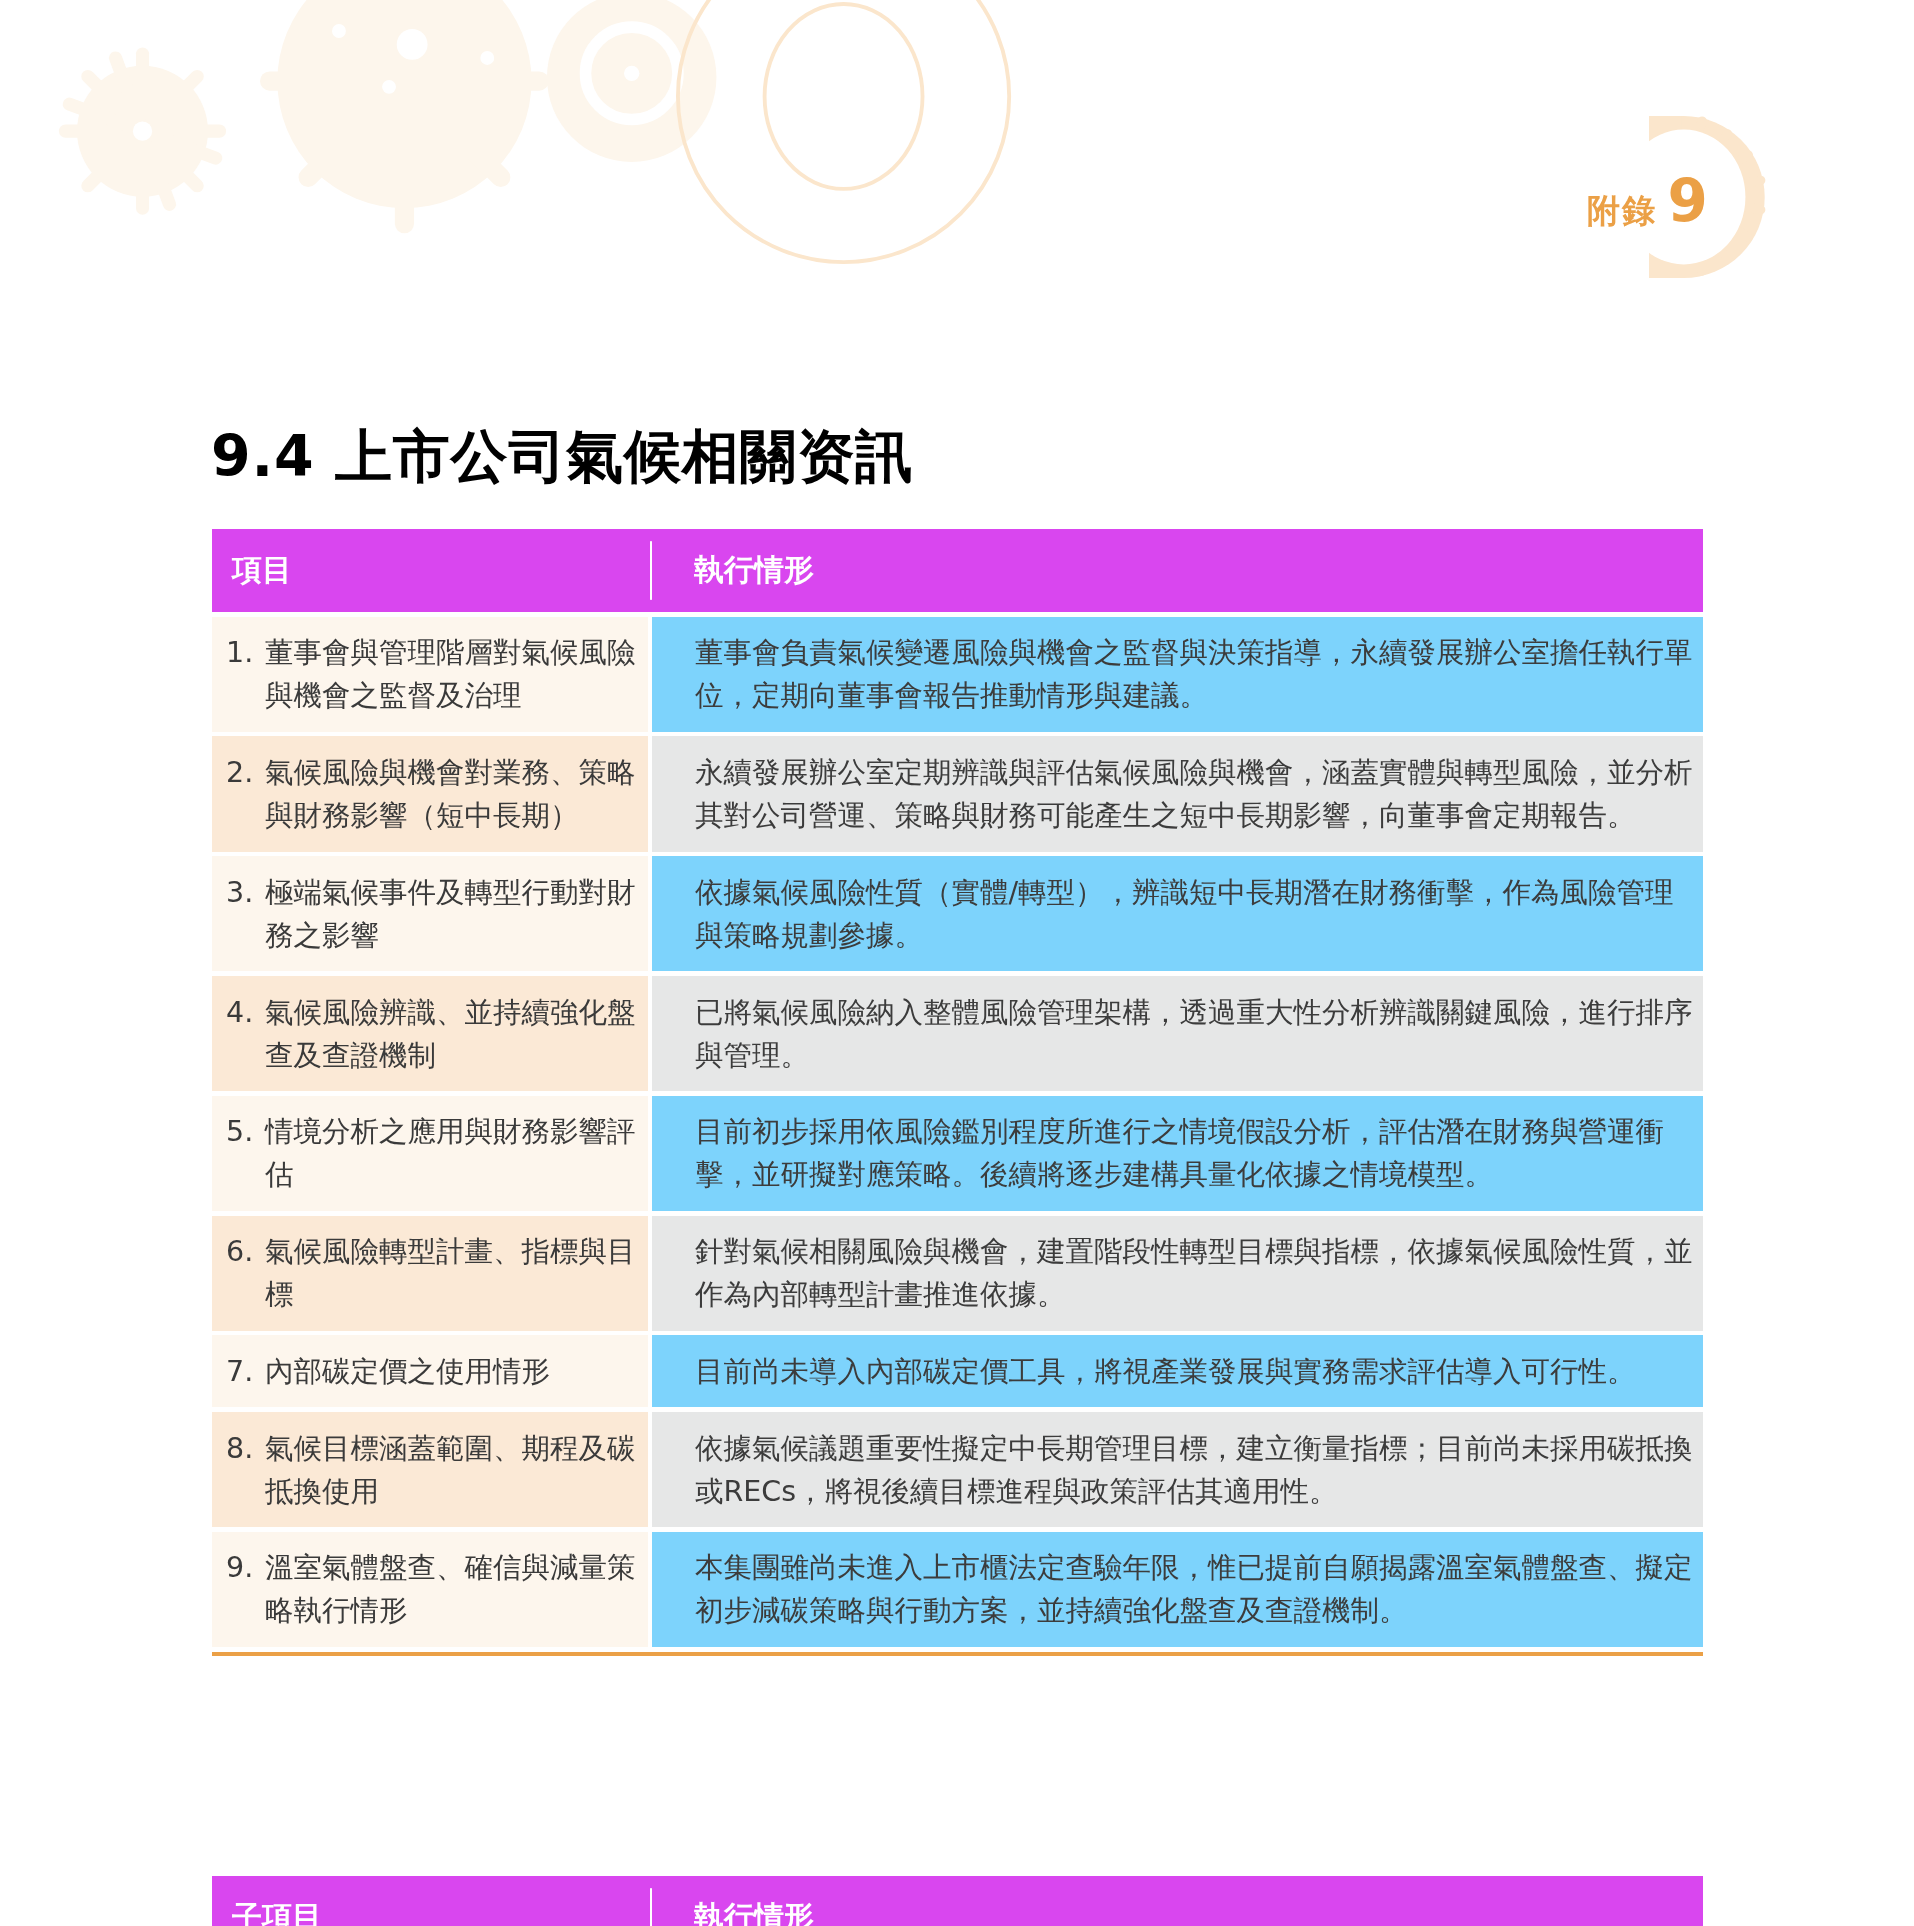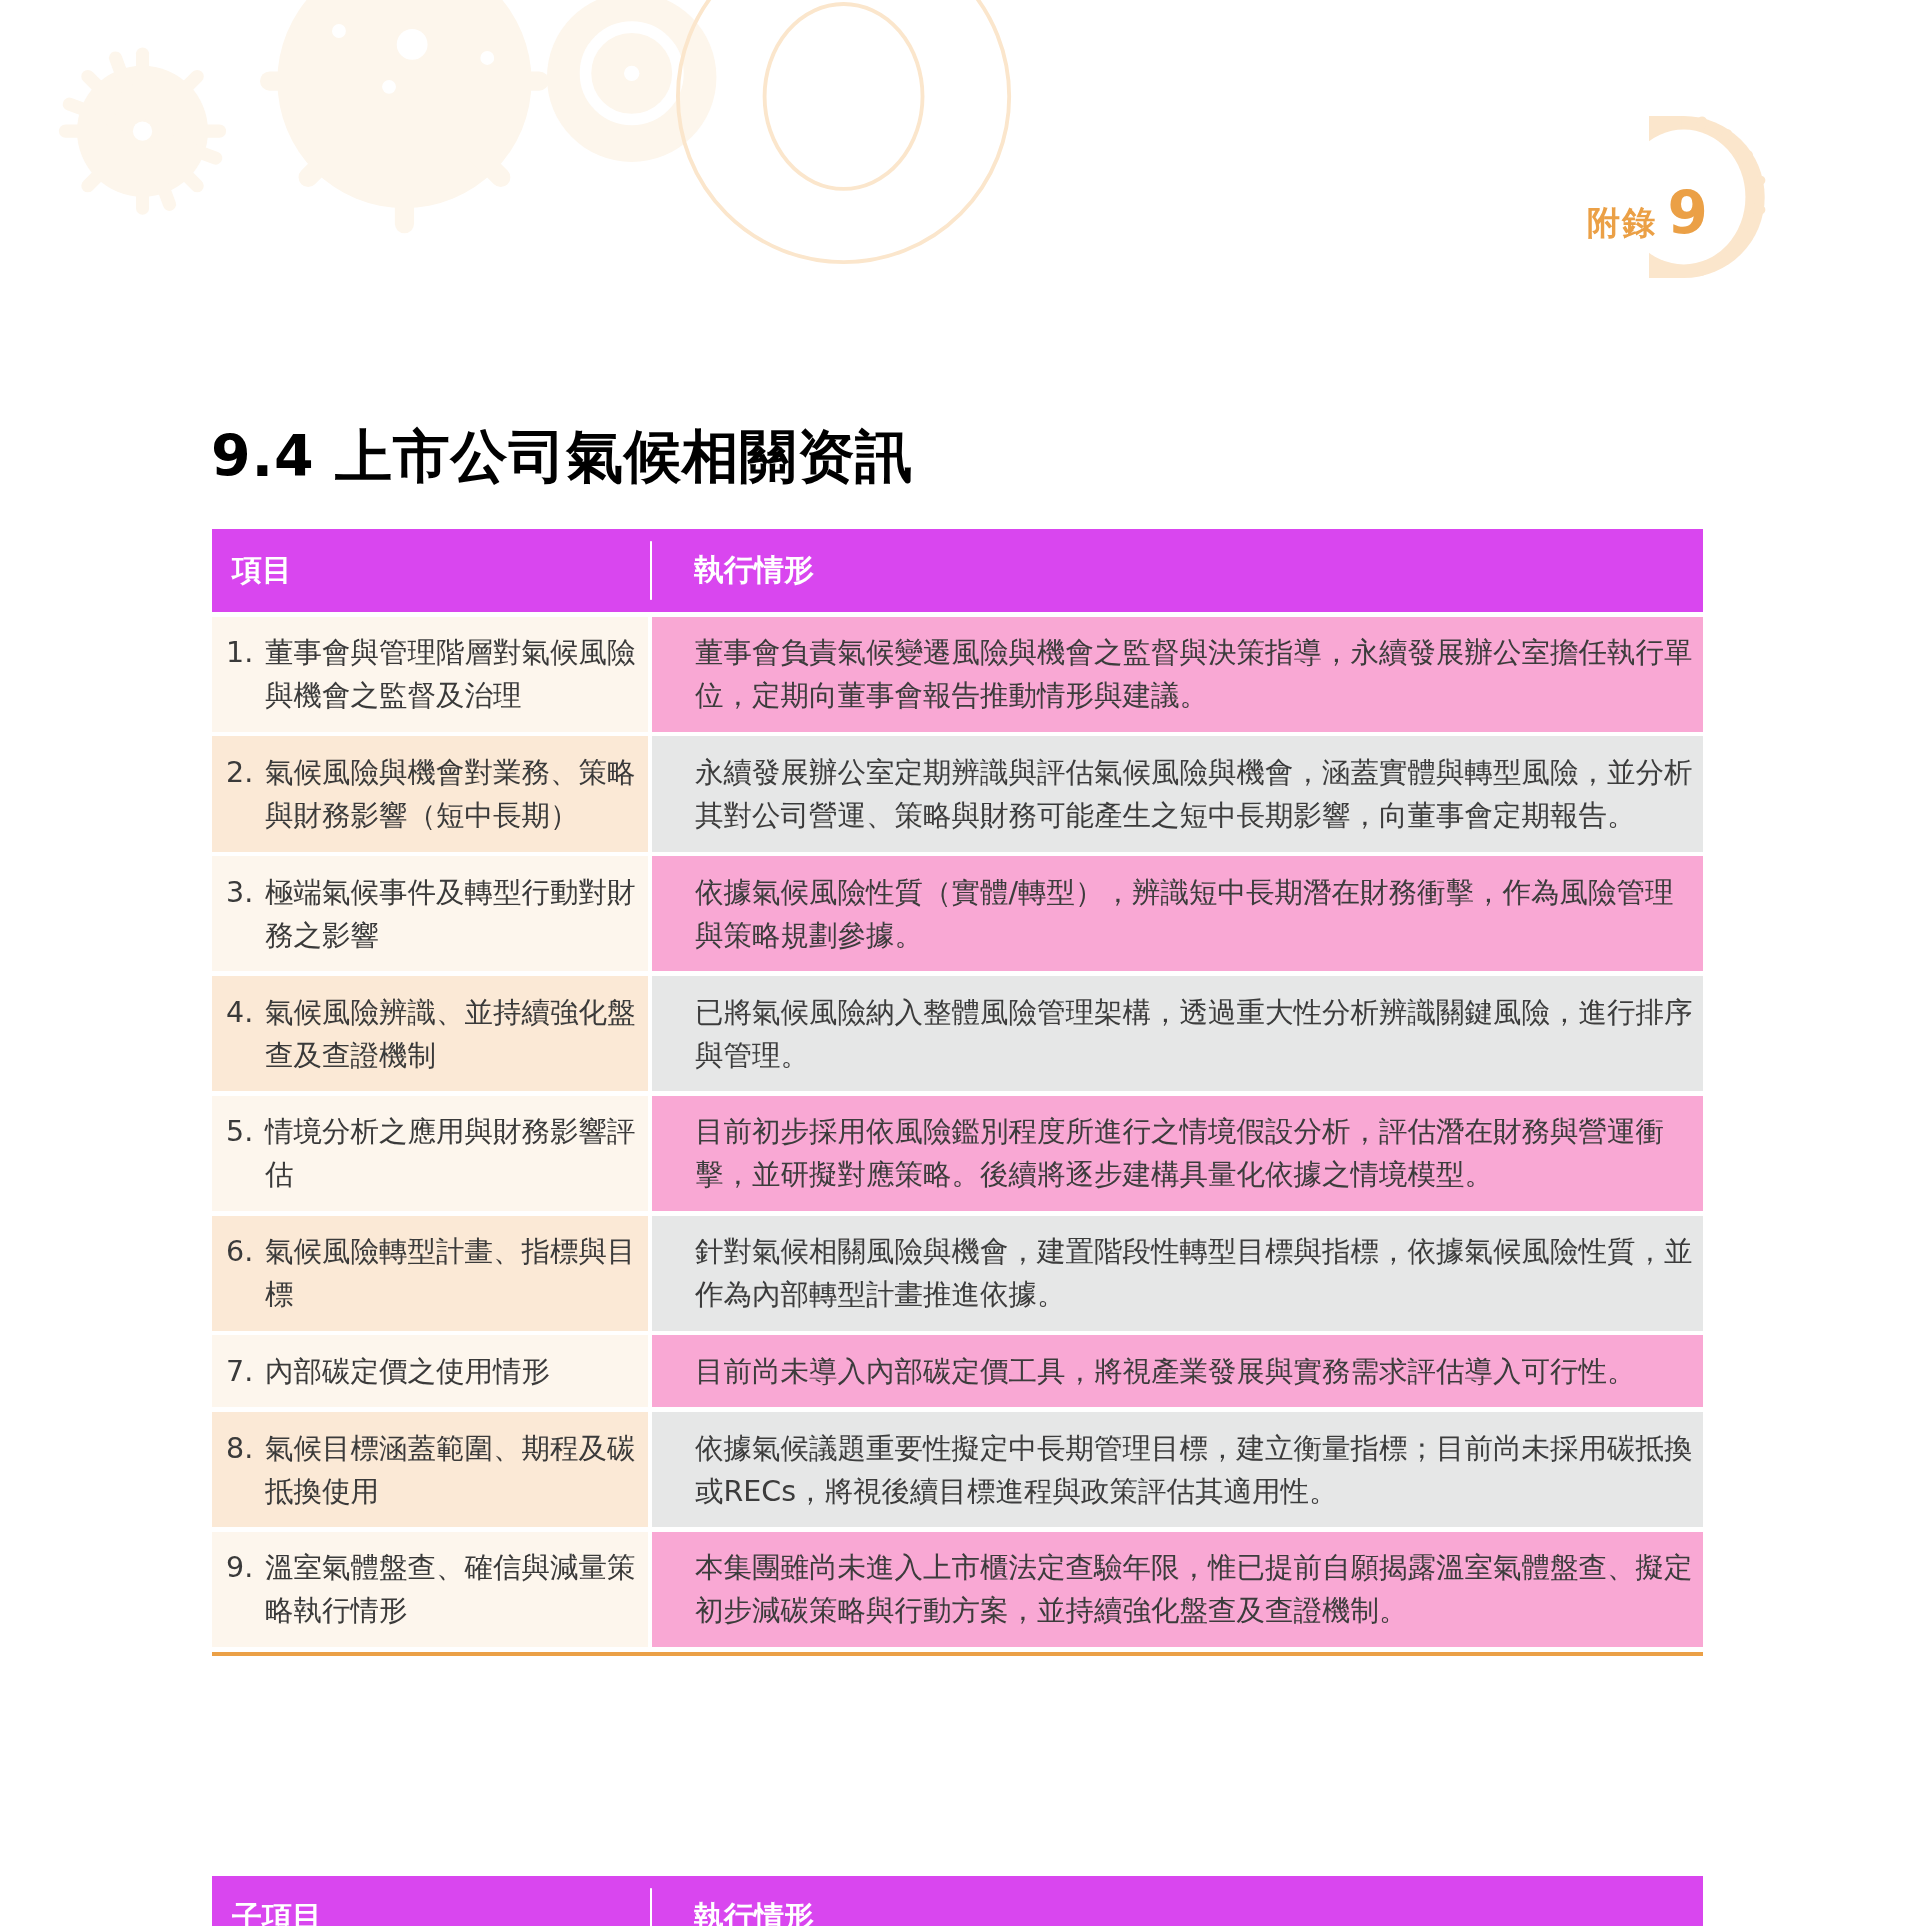--- a/index.html
+++ b/index.html
@@ -1,40 +1,40 @@
 <!DOCTYPE html>
 <html style="font-size:6.2px"><head>
 <meta charset="utf-8">
 <style>
   html, body { margin:0; padding:0; background:#ffffff; }
   body { width:1914px; height:2706px; position:relative; overflow:hidden;
          font-family:"DejaVu Sans", "Liberation Sans", sans-serif; color:#3a3a3a; }
   .bg-gears { position:absolute; left:0; top:0; width:1040px; height:347px; }
   .appendix-badge { position:absolute; left:1587px; top:116px; width:231px; height:193px; }
   .appendix-badge .gear { position:absolute; left:62px; top:0; width:162px; height:162px; }
-  .appendix-label { position:absolute; left:0; top:68px; display:flex; align-items:flex-end;
+  .appendix-label { position:absolute; left:0; top:56px; display:flex; align-items:flex-end;
         color:#eba046; font-weight:bold; }
   .appendix-label .word { font-size:33px; letter-spacing:2.3px; line-height:1; margin-bottom:3.1px; }
   .appendix-label .num { font-size:58px; line-height:1; margin-left:10px; }
   .section-title { position:absolute; left:211px; top:387px; font-size:57px; font-weight:bold;
         color:#000000; letter-spacing:0.8px; white-space:nowrap; line-height:1.1; }
   table.grid { position:absolute; left:212px; width:1491px; border-collapse:separate;
         border-spacing:0; table-layout:fixed; }
   table.grid col.c1 { width:440px; }
   table.grid col.c2 { width:1051px; }
   .hdr th { background:#d946ef; color:#ffffff; font-weight:bold; font-size:30px; text-align:left;
         height:83px; padding:0 0 0 20px; position:relative; vertical-align:middle; }
   .hdr th.h2 { padding-left:42px; }
   .hdr th.h1::after { content:""; position:absolute; right:0; top:11.6px; bottom:11.6px; width:1.9px;
         background:#ffffff; border-radius:0.8px; }
   .spacer td { height:4.6px; padding:0; background:#fff; }
   tr.row td { font-size:28.5px; line-height:43px; vertical-align:middle; padding:14.6px 11.6px; }
   tr.row td.k { background:#fdf6ed; padding-left:14px; border-right:4.6px solid #fff; }
   tr.row.alt td.k { background:#fbe9d6; }
-  tr.row td.v { background:#f9a8d4; padding-left:43px; padding-right:3.9px; color:#3c3c3c; }
+  tr.row td.v { background:#7dd3fc; padding-left:43px; padding-right:3.9px; color:#3c3c3c; }
   tr.row.alt td.v { background:#e6e7e7; }
   tr.gap td { height:4.6px; padding:0; background:#fff; }
   .numbered { display:flex; }
   .numbered .n { flex:0 0 auto; width:39px; }
   .numbered .t { flex:1; }
   .rule td { height:3.9px; padding:0; background:#eba046; }
   .rule-gap td { height:5.4px; padding:0; background:#fff; }
 </style>
 </head>
 <body>

